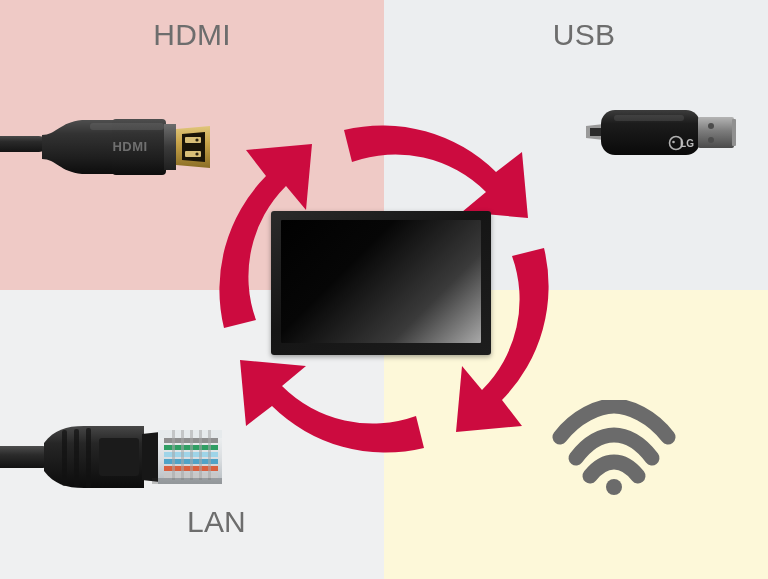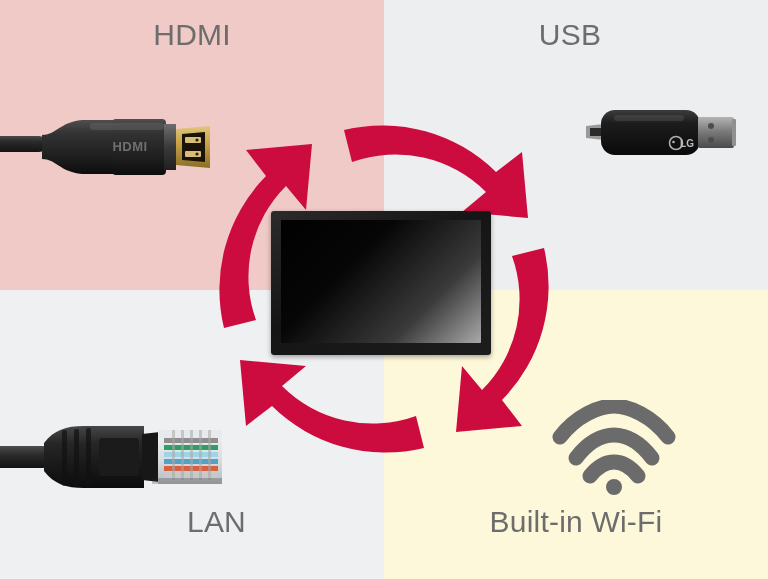--- a/index.html
+++ b/index.html
@@ -32,21 +32,21 @@
   
   .label {
     position: absolute;
     color: #6d6d6d;
     font-size: 30px;
     font-weight: 400;
     letter-spacing: 0.2px;
     white-space: nowrap;
   }
   #label-hdmi  { left: 0;     top: 18px;  width: 384px; text-align: center; }
-  #label-usb   { left: 392px; top: 18px;  width: 356px; text-align: center; }
+  #label-usb   { left: 406px; top: 18px;  width: 356px; text-align: center; }
   #label-lan   { left: 0;     top: 505px; width: 433px; text-align: center; }
   #label-wifi  { left: 384px; top: 505px; width: 384px; text-align: center; }
 
   
   #ring {
     position: absolute;
     left: 194px;
     top: 98px;
     width: 380px;
     height: 380px;
@@ -317,15 +317,14 @@
   <div id="tv">
     <div id="tv-screen"></div>
   </div>
 
   <div class="label" id="label-hdmi">HDMI</div>
 
   <div class="label" id="label-usb">USB</div>
 
   <div class="label" id="label-lan">LAN</div>
 
-  <div class="label" id="label-wifi">Built-in Wi-Fi</div>
 
 </div>
 
 </body></html>

